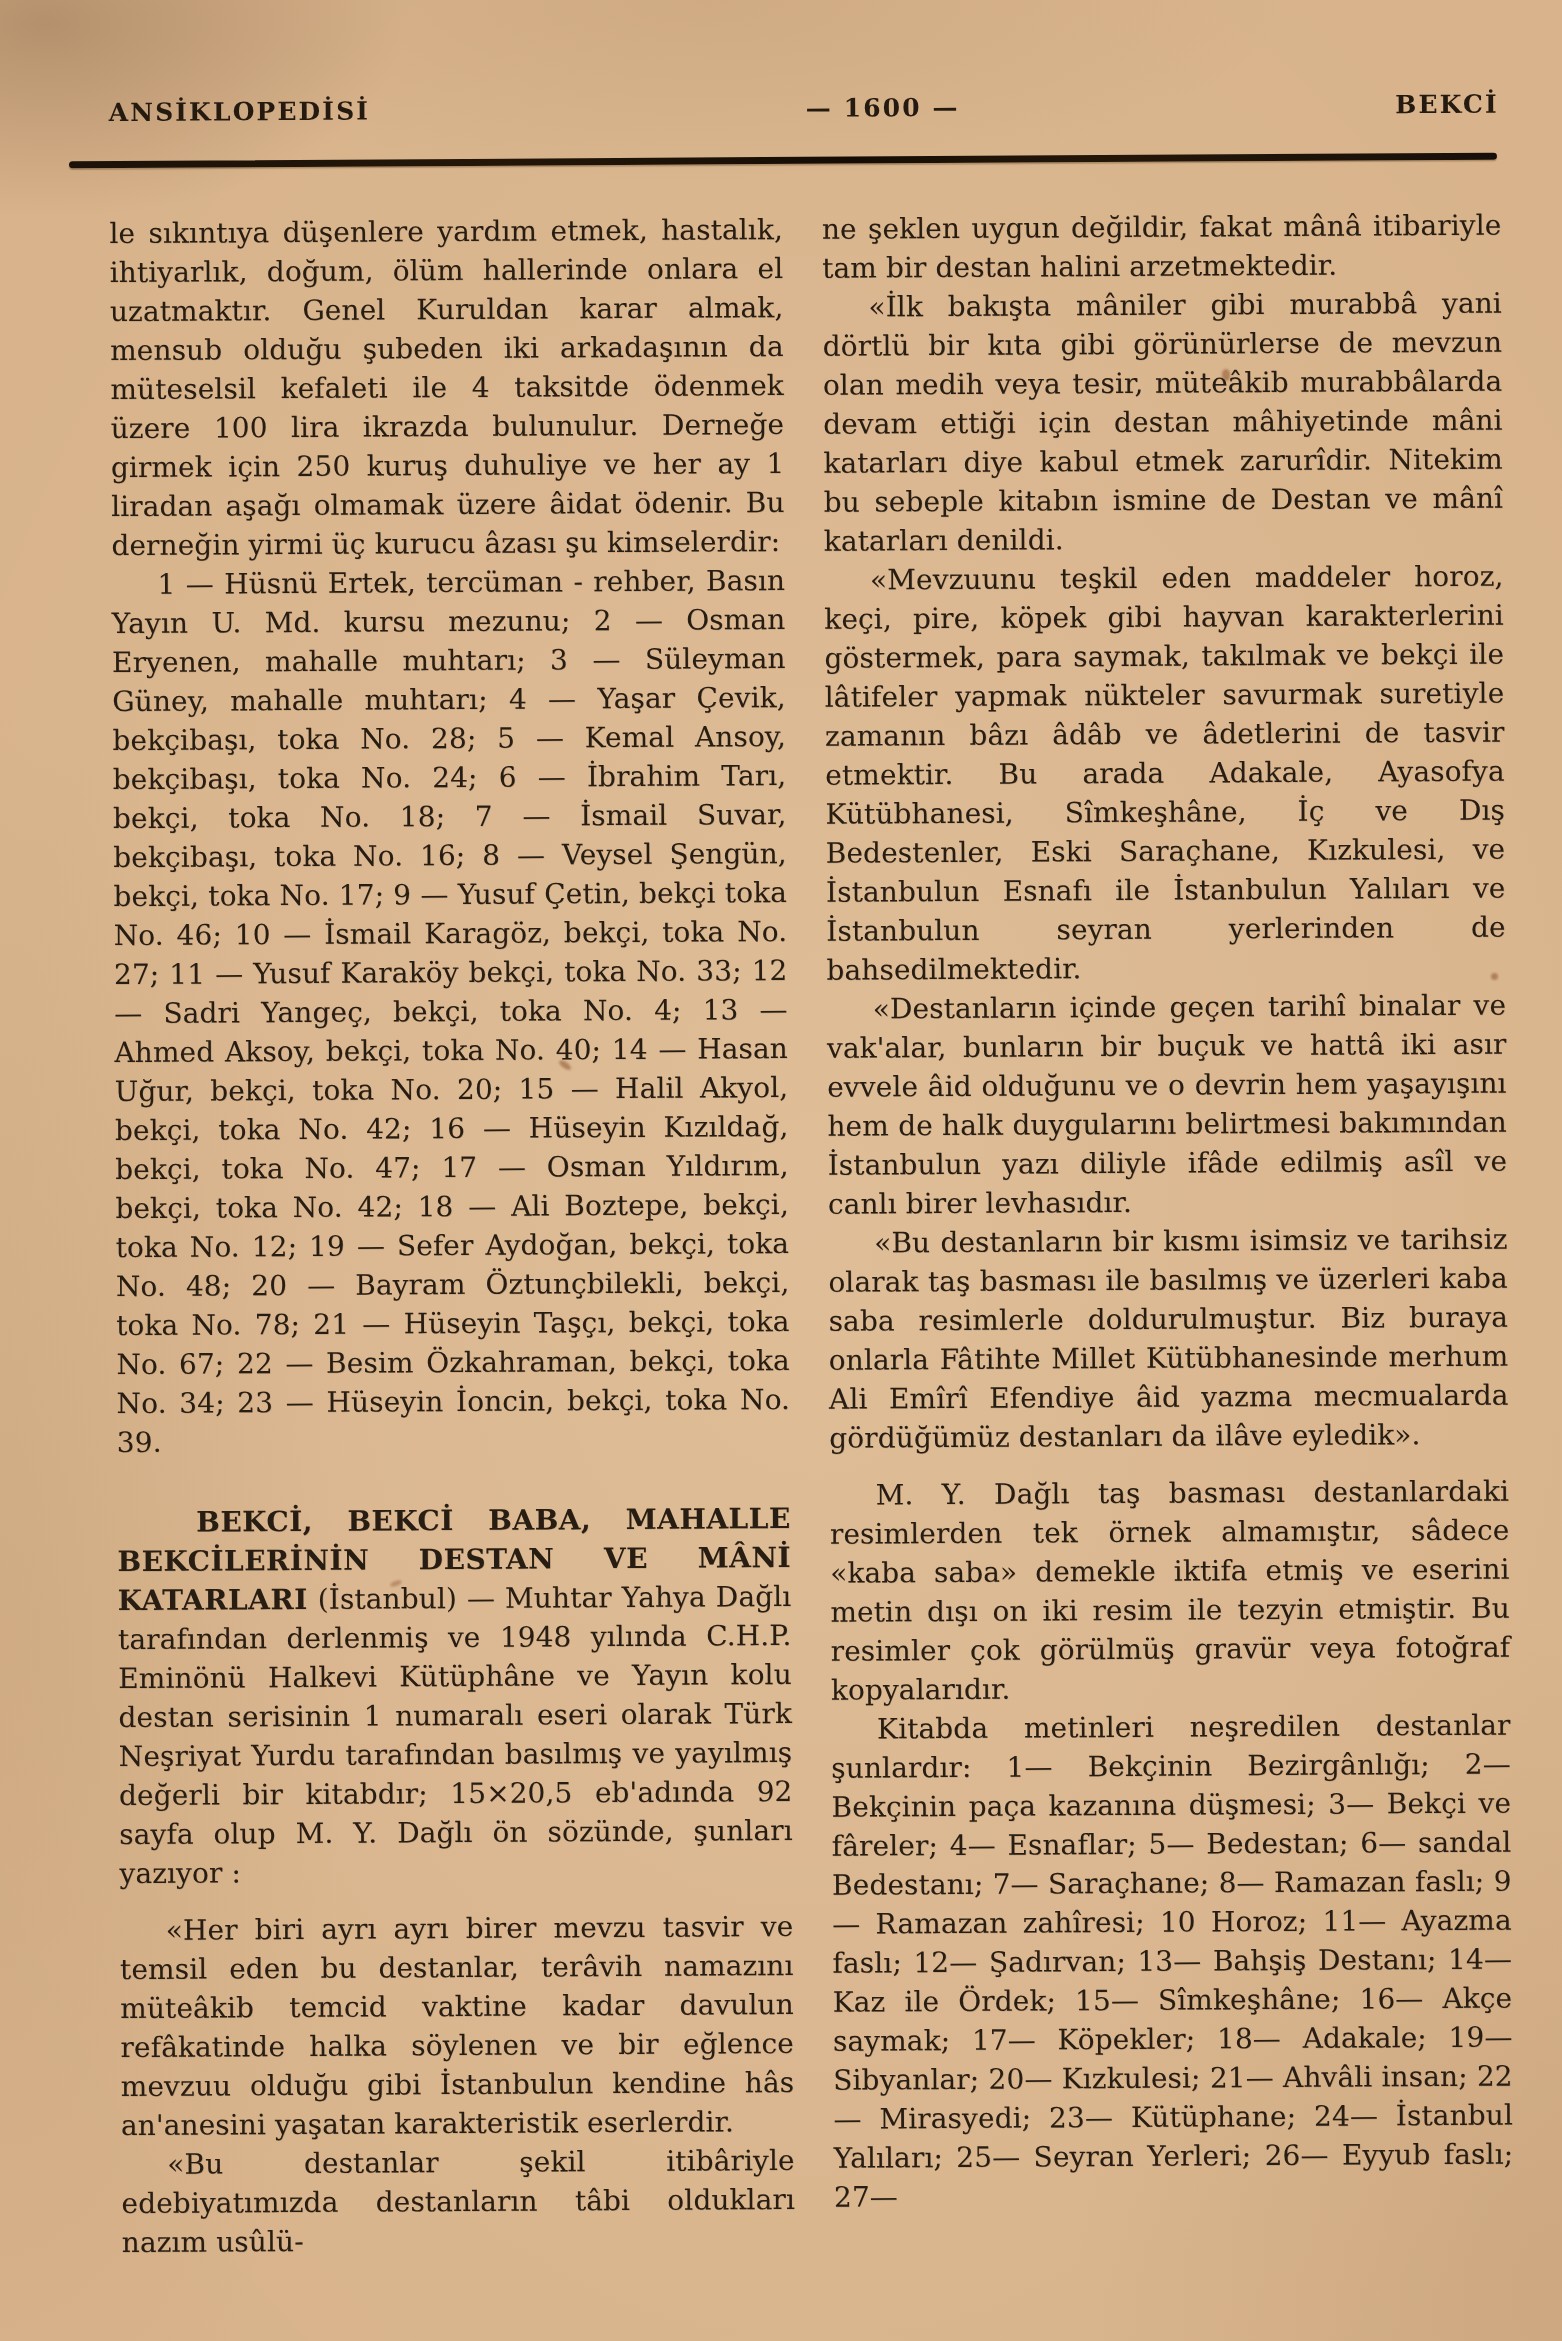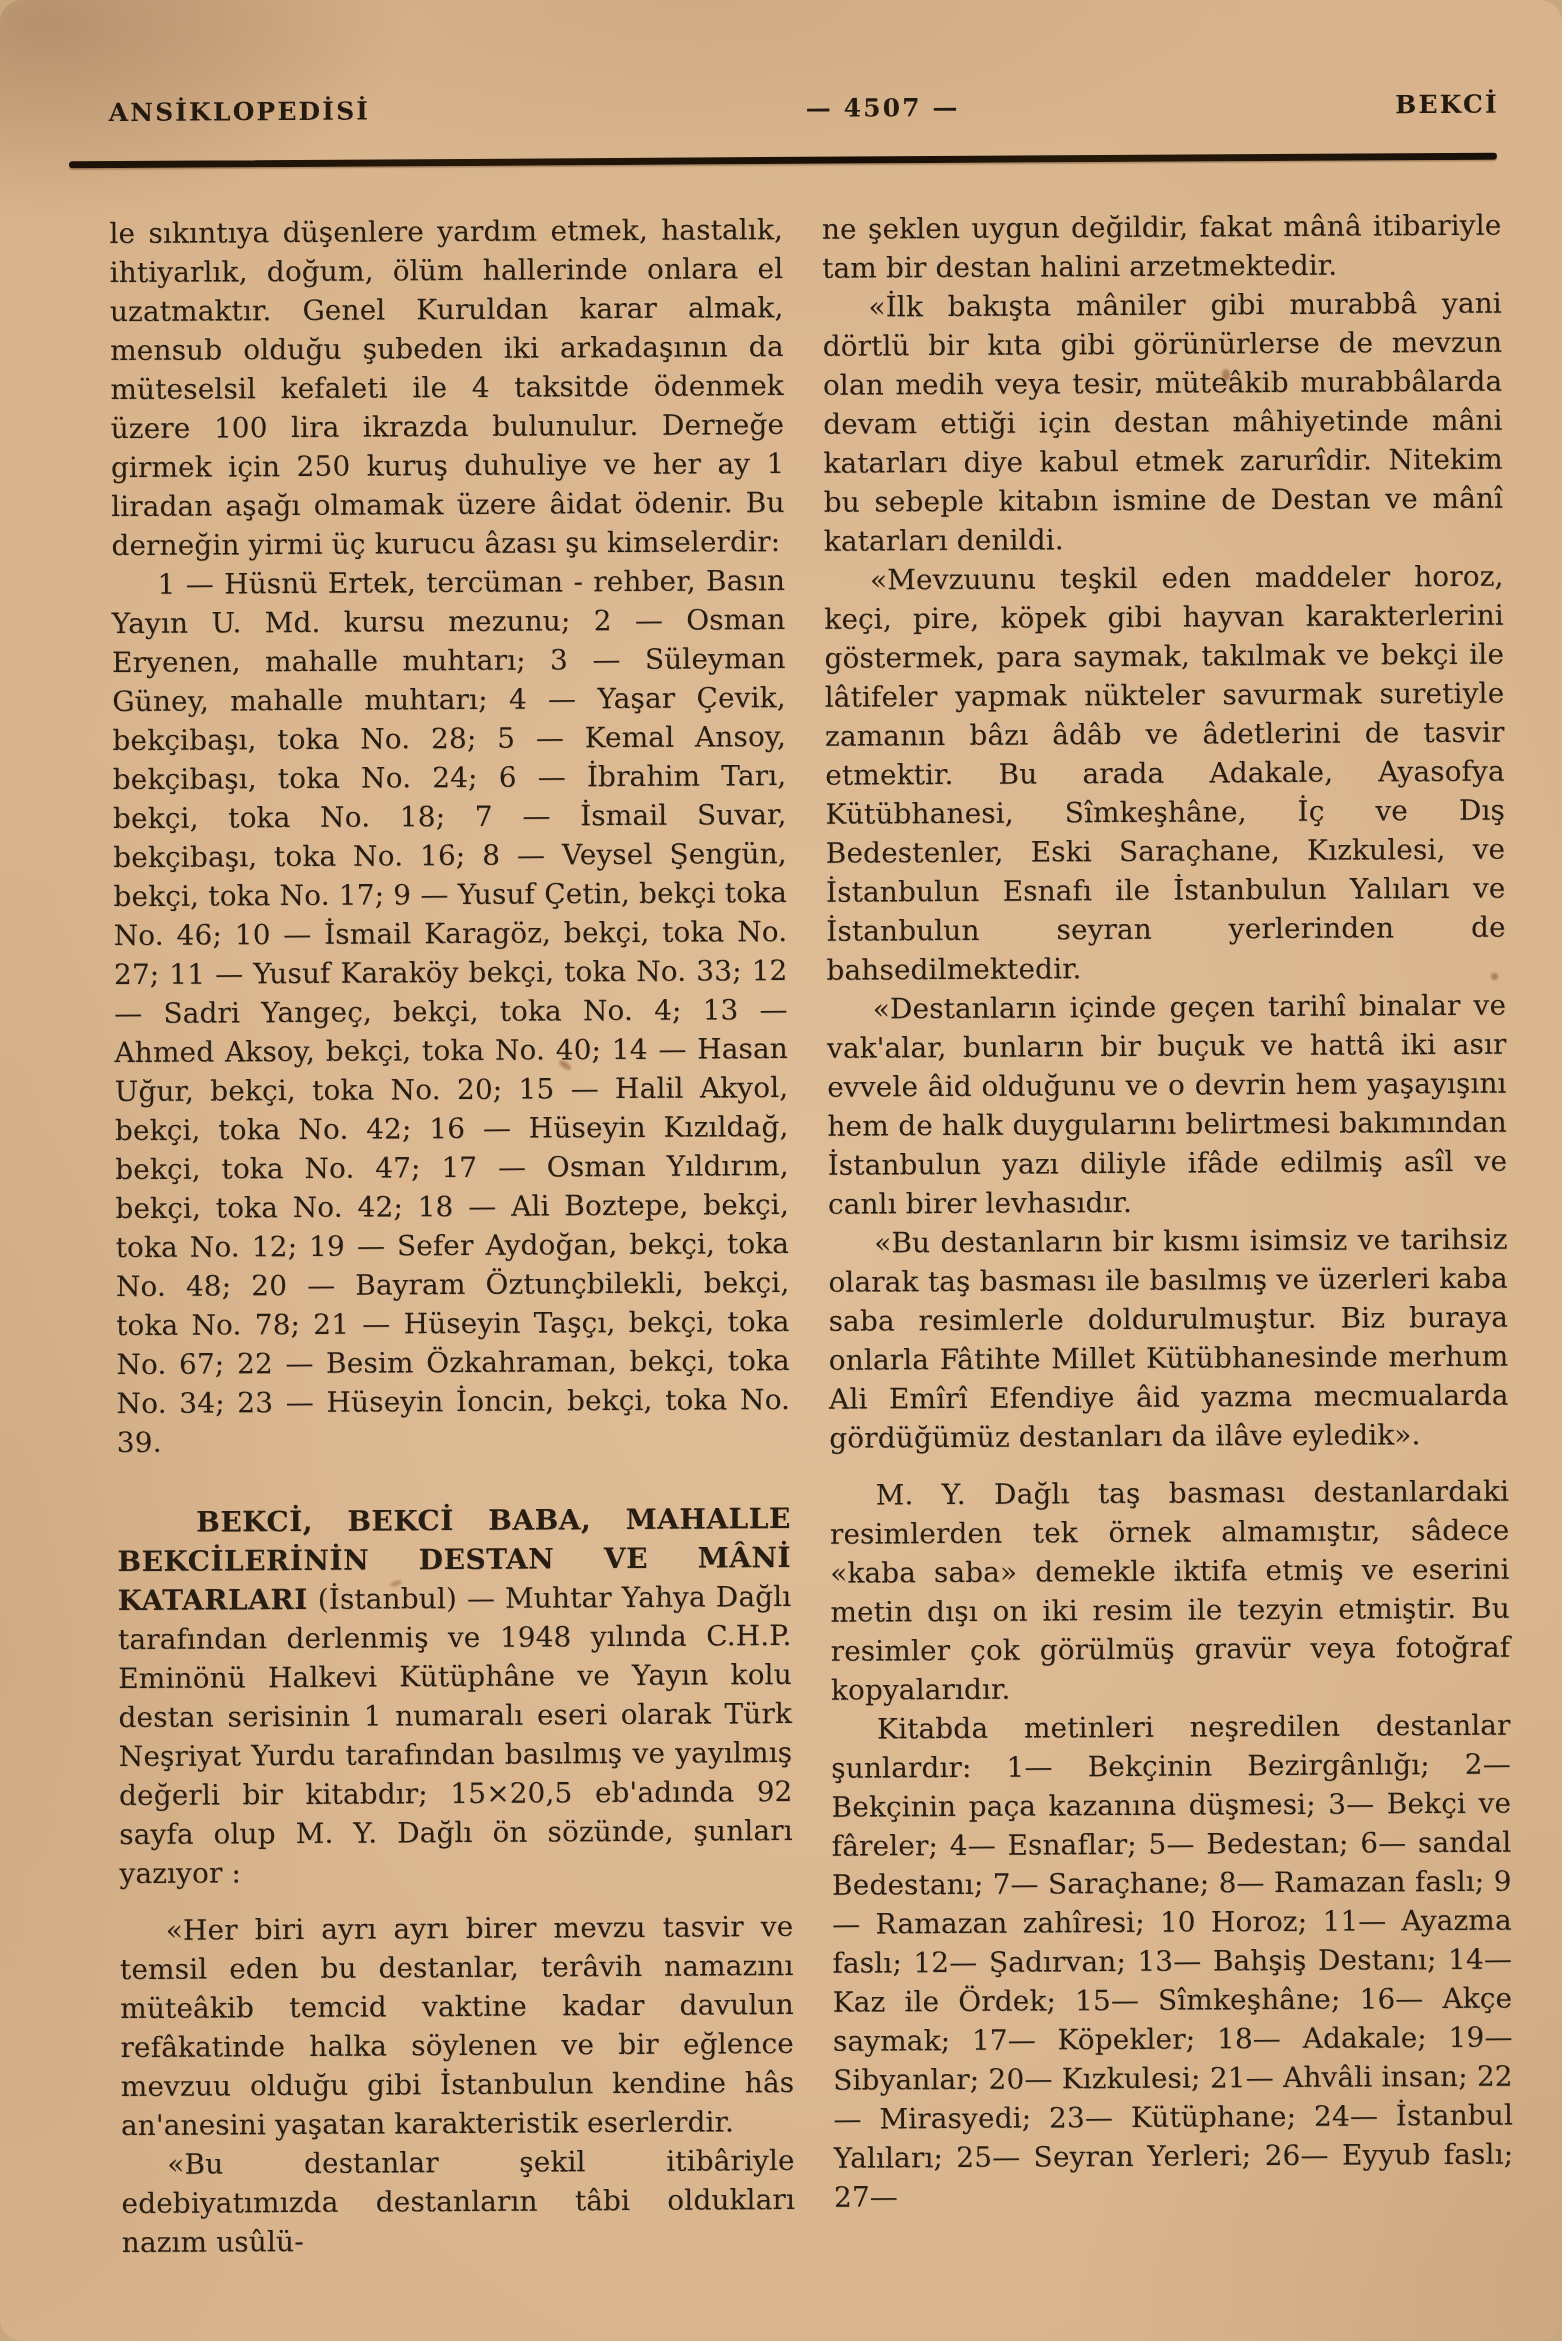--- a/index.html
+++ b/index.html
@@ -17,21 +17,20 @@
     position: absolute;
     inset: 0;
     background-color: #d8b38b;
     background-image:
       radial-gradient(ellipse 578px 315px at 3% 1%, rgba(88,54,28,0.28), transparent 62%),
       radial-gradient(ellipse 841px 263px at 45% 0%, rgba(120,80,45,0.10), transparent 70%),
       radial-gradient(ellipse 1209px 1787px at 52% 52%, rgba(255,243,218,0.16), transparent 82%),
       radial-gradient(ellipse 683px 946px at 100% 98%, rgba(122,82,46,0.12), transparent 72%),
       radial-gradient(ellipse 473px 1261px at 0% 70%, rgba(122,82,46,0.10), transparent 75%);
     color: #281d12;
-    border-radius: 22px;
   }
   .tilt {
     position: absolute;
     left: 0; right: 0; top: 0;
     transform: rotate(-0.35deg);
     transform-origin: 50% 0;
   }
   .page-header {
     margin: 94px 64px 0 108px;
     display: flex;
@@ -83,21 +82,21 @@
 <div class="page">
   <span class="speck s1"></span>
   <span class="speck s2"></span>
   <span class="speck s3"></span>
   <span class="speck s4"></span>
 
   <div class="tilt">
 
     <header class="page-header">
       <span>ANSİKLOPEDİSİ</span>
-      <span>— 4507 —</span>
+      <span>— 1600 —</span>
       <span>BEKCİ</span>
     </header>
 
     <div class="rule"></div>
 
     <main class="columns">
 
       <section class="col-left">
         <p class="par">le sıkıntıya düşenlere yardım etmek, hastalık, ihtiyarlık, doğum, ölüm hallerinde onlara el uzatmaktır. Genel Kuruldan karar almak, mensub olduğu şubeden iki arkadaşının da müteselsil kefaleti ile 4 taksitde ödenmek üzere 100 lira ikrazda bulunulur. Derneğe girmek için 250 kuruş duhuliye ve her ay 1 liradan aşağı olmamak üzere âidat ödenir. Bu derneğin yirmi üç kurucu âzası şu kimselerdir:</p>
         <p class="par indented">1 — Hüsnü Ertek, tercüman - rehber, Basın Yayın U. Md. kursu mezunu; 2 — Osman Eryenen, mahalle muhtarı; 3 — Süleyman Güney, mahalle muhtarı; 4 — Yaşar Çevik, bekçibaşı, toka No. 28; 5 — Kemal Ansoy, bekçibaşı, toka No. 24; 6 — İbrahim Tarı, bekçi, toka No. 18; 7 — İsmail Suvar, bekçibaşı, toka No. 16; 8 — Veysel Şengün, bekçi, toka No. 17; 9 — Yusuf Çetin, bekçi toka No. 46; 10 — İsmail Karagöz, bekçi, toka No. 27; 11 — Yusuf Karaköy bekçi, toka No. 33; 12 — Sadri Yangeç, bekçi, toka No. 4; 13 — Ahmed Aksoy, bekçi, toka No. 40; 14 — Hasan Uğur, bekçi, toka No. 20; 15 — Halil Akyol, bekçi, toka No. 42; 16 — Hüseyin Kızıldağ, bekçi, toka No. 47; 17 — Osman Yıldırım, bekçi, toka No. 42; 18 — Ali Boztepe, bekçi, toka No. 12; 19 — Sefer Aydoğan, bekçi, toka No. 48; 20 — Bayram Öztunçbilekli, bekçi, toka No. 78; 21 — Hüseyin Taşçı, bekçi, toka No. 67; 22 — Besim Özkahraman, bekçi, toka No. 34; 23 — Hüseyin İoncin, bekçi, toka No. 39.</p>

